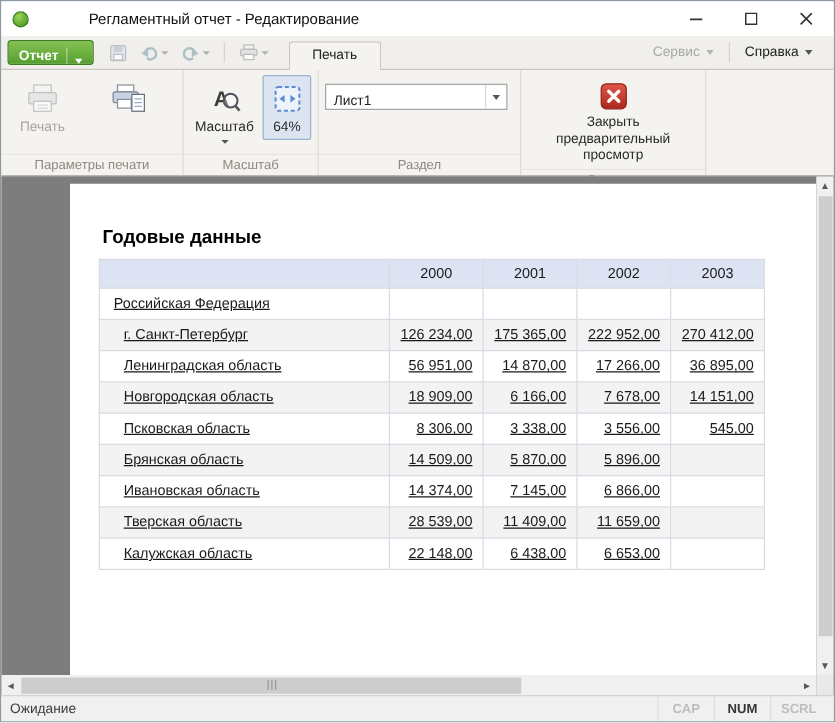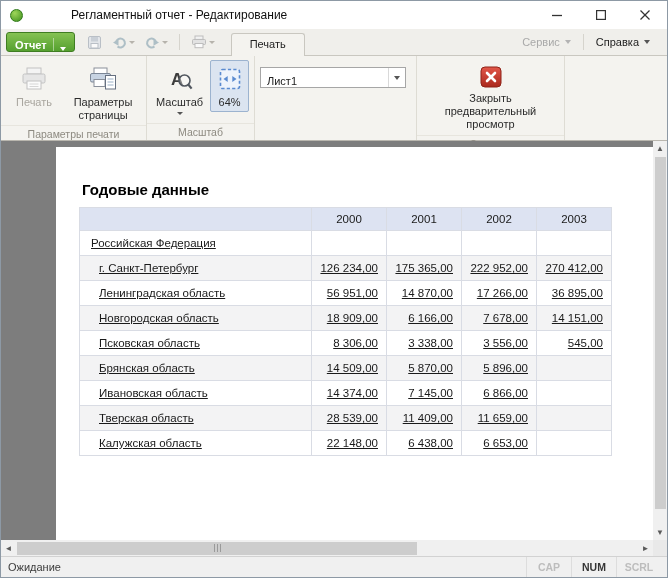--- a/index.html
+++ b/index.html
@@ -193,21 +193,20 @@
             <svg width="28" height="26" viewBox="0 0 28 26">
                 <rect x="5" y="2" width="13" height="5.5" fill="#fff" stroke="#8a909a"></rect>
                 <rect x="1.5" y="7.5" width="20" height="8.5" rx="1.5" fill="#c7d3e2" stroke="#7c8797"></rect>
                 <rect x="5" y="13.5" width="11" height="7" fill="#fff" stroke="#8a909a"></rect>
                 <rect x="16.5" y="9.5" width="10" height="13.5" fill="#fff" stroke="#667080"></rect>
                 <line x1="18.5" y1="13" x2="24.5" y2="13" stroke="#9bb0c6"></line>
                 <line x1="18.5" y1="16" x2="24.5" y2="16" stroke="#9bb0c6"></line>
                 <line x1="18.5" y1="19" x2="24.5" y2="19" stroke="#9bb0c6"></line>
               </svg>
           </span>
-          <span class="rcaption">Параметры страницы</span>
         </div>
       </div>
       <div class="rlabel">Параметры печати</div>
     </div>
 
     <div class="rgroup" style="width:108px">
       <div class="ritems">
         <div class="rbtn" style="width:56px">
           <span class="ricon">
             <svg width="26" height="26" viewBox="0 0 26 26">
@@ -237,20 +236,21 @@
 
     <div class="rgroup" style="width:162px">
       <div class="ritems">
         <div class="combo">
           <span class="combo-text">Лист1</span>
           <span class="combo-arrow">
               <span class="caret"></span>
             </span>
         </div>
       </div>
+      <div class="rlabel">Раздел</div>
     </div>
 
     <div class="rgroup" style="width:148px">
       <div class="ritems" style="justify-content:center">
         <div class="rbtn" style="width:136px">
           <span class="ricon" style="height:24px">
             <svg width="22" height="22" viewBox="0 0 22 22">
               <defs>
                   <linearGradient id="gradRed" x1="0" y1="0" x2="0" y2="1">
                     <stop offset="0" stop-color="#e2574a"></stop>

